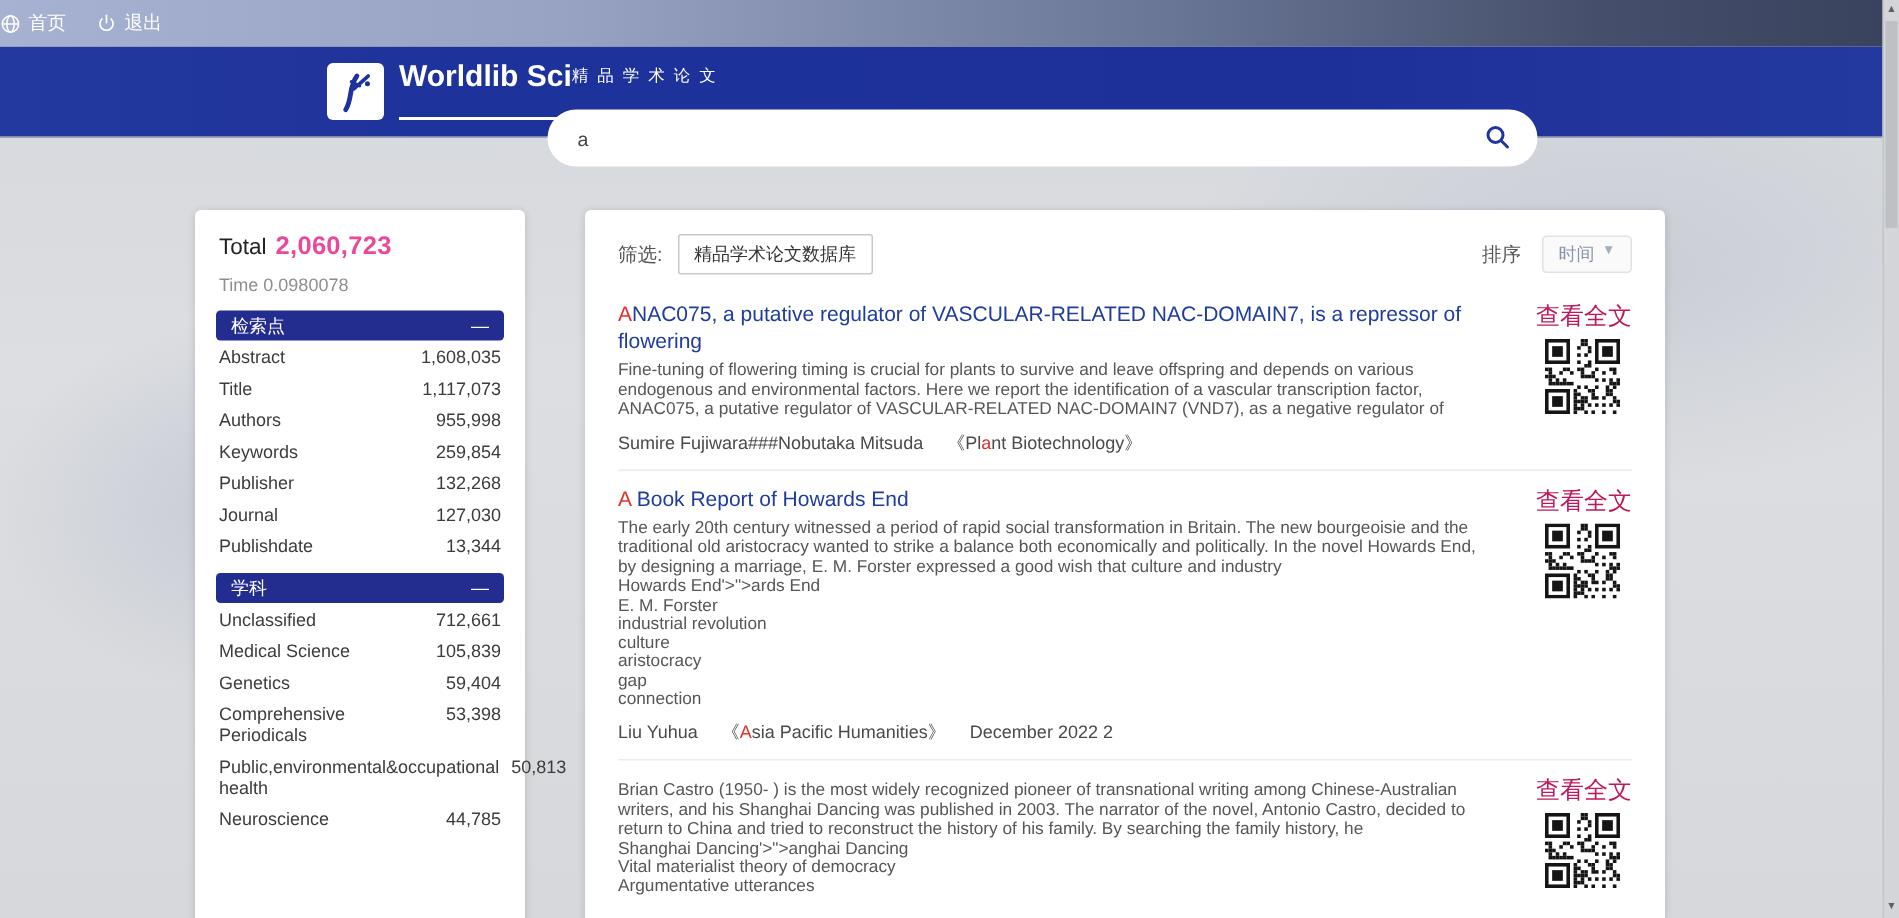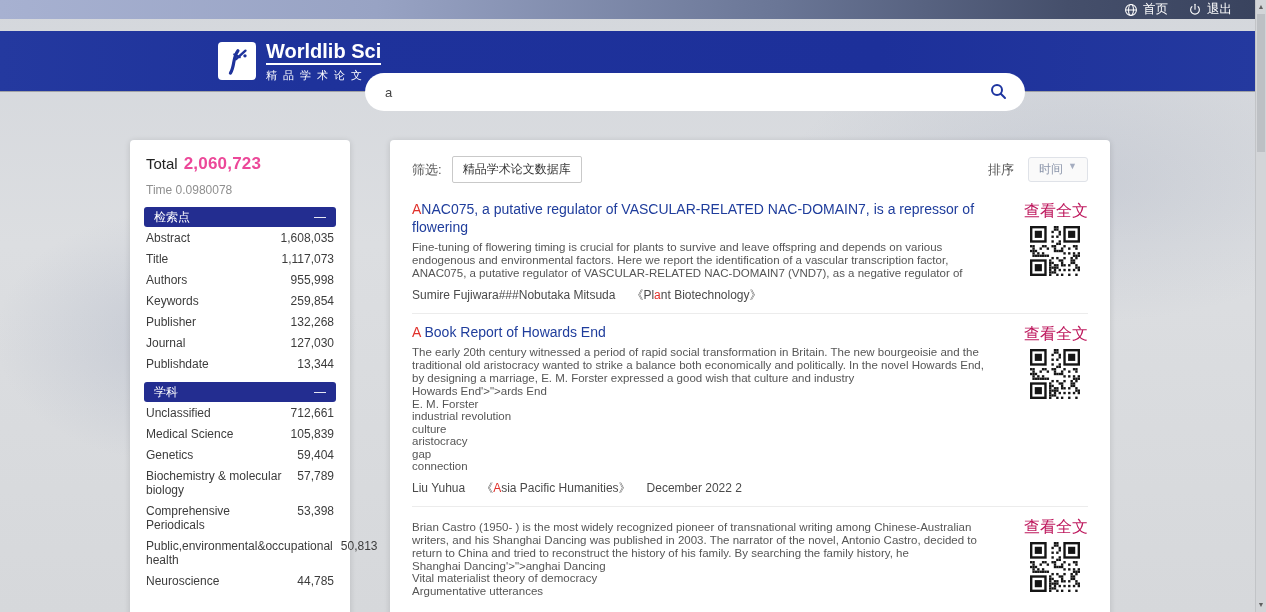--- a/index.html
+++ b/index.html
@@ -9,34 +9,34 @@
     background:#d9dbde;
   }
   body::before{content:"";position:absolute;inset:0;
     background:
       radial-gradient(260px 180px at 14% 55%, rgba(150,160,185,.30), transparent 70%),
       radial-gradient(300px 220px at 50% 80%, rgba(170,175,185,.28), transparent 70%),
       radial-gradient(420px 200px at 85% 30%, rgba(140,150,175,.22), transparent 70%),
       linear-gradient(180deg,#d4d7dc 0%,#dcdee1 40%,#d6d8db 100%);
   }
   
-  .topbar{position:absolute;top:0;left:0;width:1256px;height:19px;
+  .topbar{position:absolute;top:0;left:0;width:1256px;height:31px;
     background:linear-gradient(90deg,#a7b1d1 0%,#98a3c4 30%,#6a7696 62%,#454f6b 85%,#39435e 100%);
-    display:flex;align-items:center;justify-content:flex-end;gap:20px;
+    display:flex;align-items:center;justify-content:flex-start;gap:20px;
     padding-right:24px;box-sizing:border-box;color:#fff;font-size:12.5px;z-index:5}
   .top-item{display:flex;align-items:center;gap:5px;cursor:pointer}
   .top-item svg{display:block}
   
   .navbar{position:absolute;top:31px;left:0;width:1256px;height:60px;
     background:linear-gradient(90deg,#24399f 0%,#1e329b 25%,#1d309a 70%,#24399f 100%);
     box-shadow:0 1px 0 rgba(0,0,0,.25);z-index:4}
   .brand{position:absolute;left:218px;top:9px;display:flex;gap:10px}
   .brand-icon{width:38px;height:38px;background:#fff;border-radius:4px;margin-top:2px;flex:0 0 auto;
     display:flex;align-items:center;justify-content:center}
-  .brand-text{display:flex;flex-direction:column}
+  .brand-text{display:flex;flex-direction:row}
   .brand-title{font-size:20px;font-weight:bold;color:#fff;border-bottom:2px solid #fff;padding-bottom:1px;line-height:22px;white-space:nowrap}
   .brand-sub{font-size:11px;color:#fff;letter-spacing:6px;margin-top:3px;white-space:nowrap}
   .search{position:absolute;left:365px;top:42px;width:660px;height:38px;background:#fff;border-radius:19px;box-sizing:border-box}
   .search input{position:absolute;left:0;top:0;width:100%;height:100%;border:none;outline:none;background:transparent;
     border-radius:19px;padding:0 46px 0 20px;box-sizing:border-box;font-size:13px;color:#444;
     font-family:"Liberation Sans","DejaVu Sans",sans-serif}
   .search .mag{position:absolute;right:18px;top:10px;cursor:pointer}
   
   .card{position:absolute;background:#fff;border-radius:4px;box-shadow:0 1px 6px rgba(0,0,0,.14);box-sizing:border-box}
   .sidebar-card{left:130px;top:140px;width:220px;height:520px;padding:12px 14px}
@@ -194,24 +194,20 @@
   <div class="facet-row">
     <span class="lbl">Medical Science</span>
     <span class="count">105,839</span>
   </div>
 
   <div class="facet-row">
     <span class="lbl">Genetics</span>
     <span class="count">59,404</span>
   </div>
 
-  <div class="facet-row">
-    <span class="lbl">Biochemistry &amp; molecular biology</span>
-    <span class="count">57,789</span>
-  </div>
 
 
   <div class="facet-row">
     <span class="lbl">Comprehensive Periodicals</span>
     <span class="count">53,398</span>
   </div>
 
   <div class="facet-row">
     <span class="lbl">Public,environmental&amp;occupational health</span>
     <span class="count">50,813</span>

